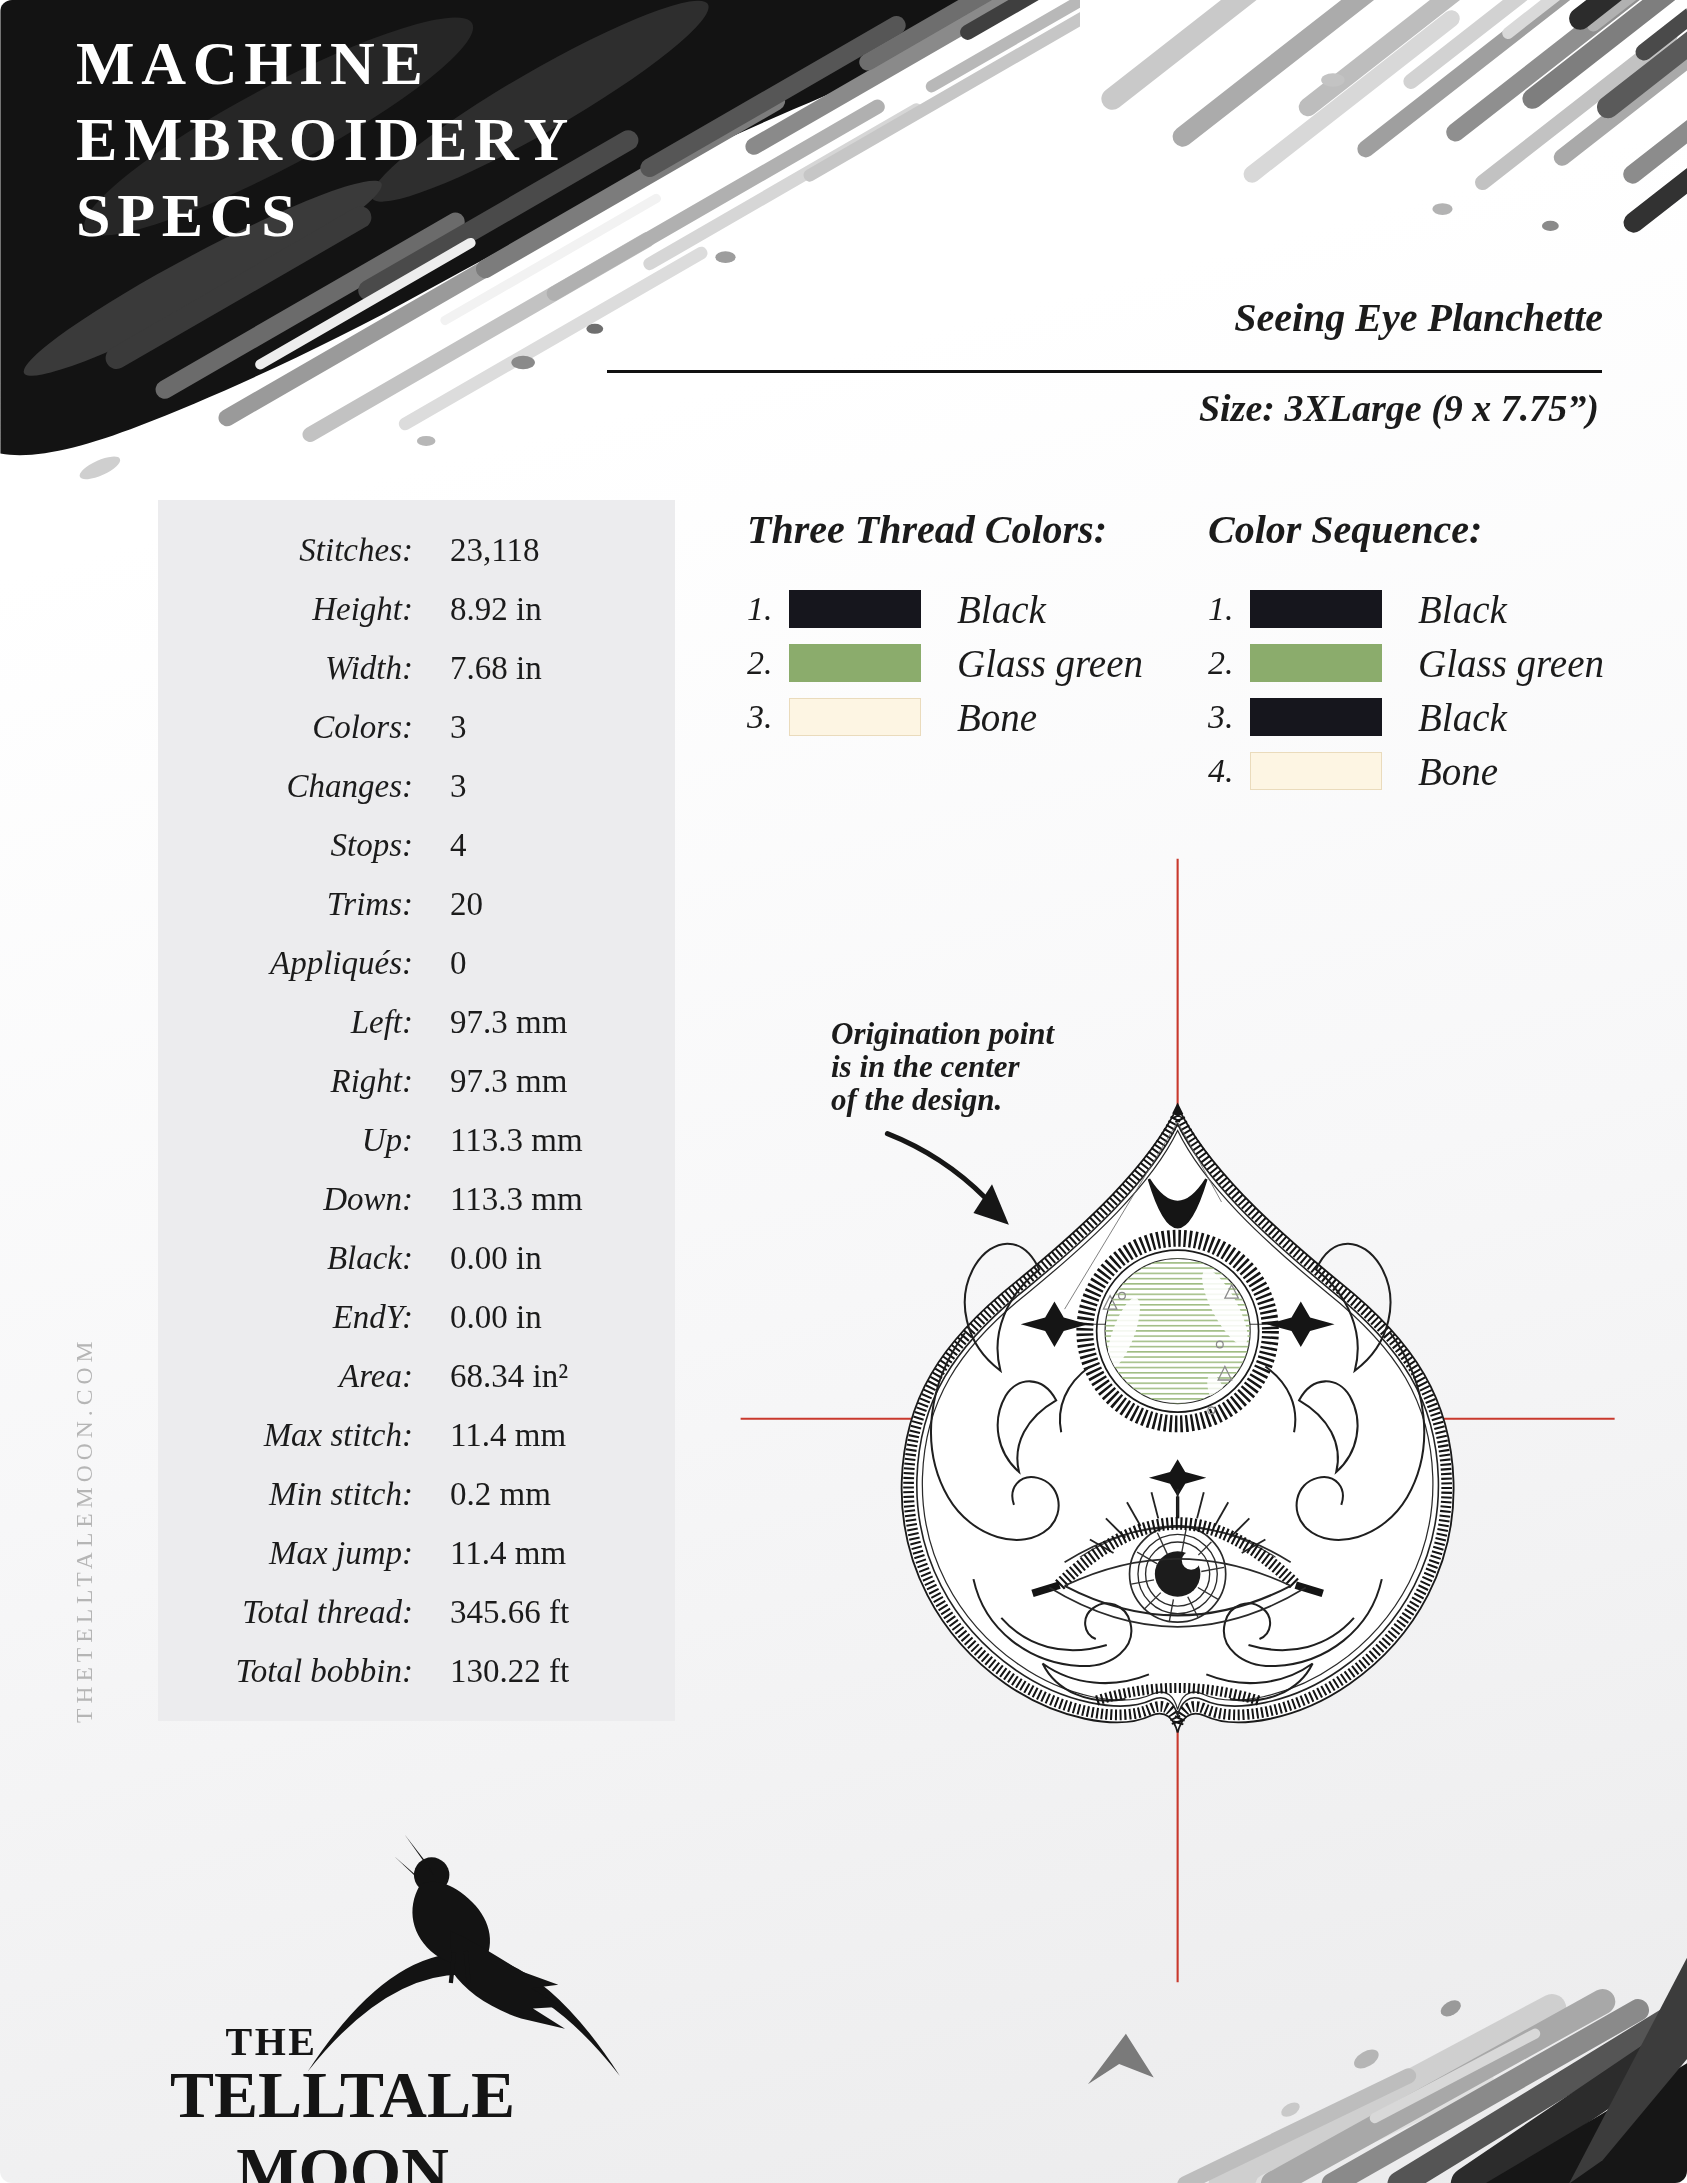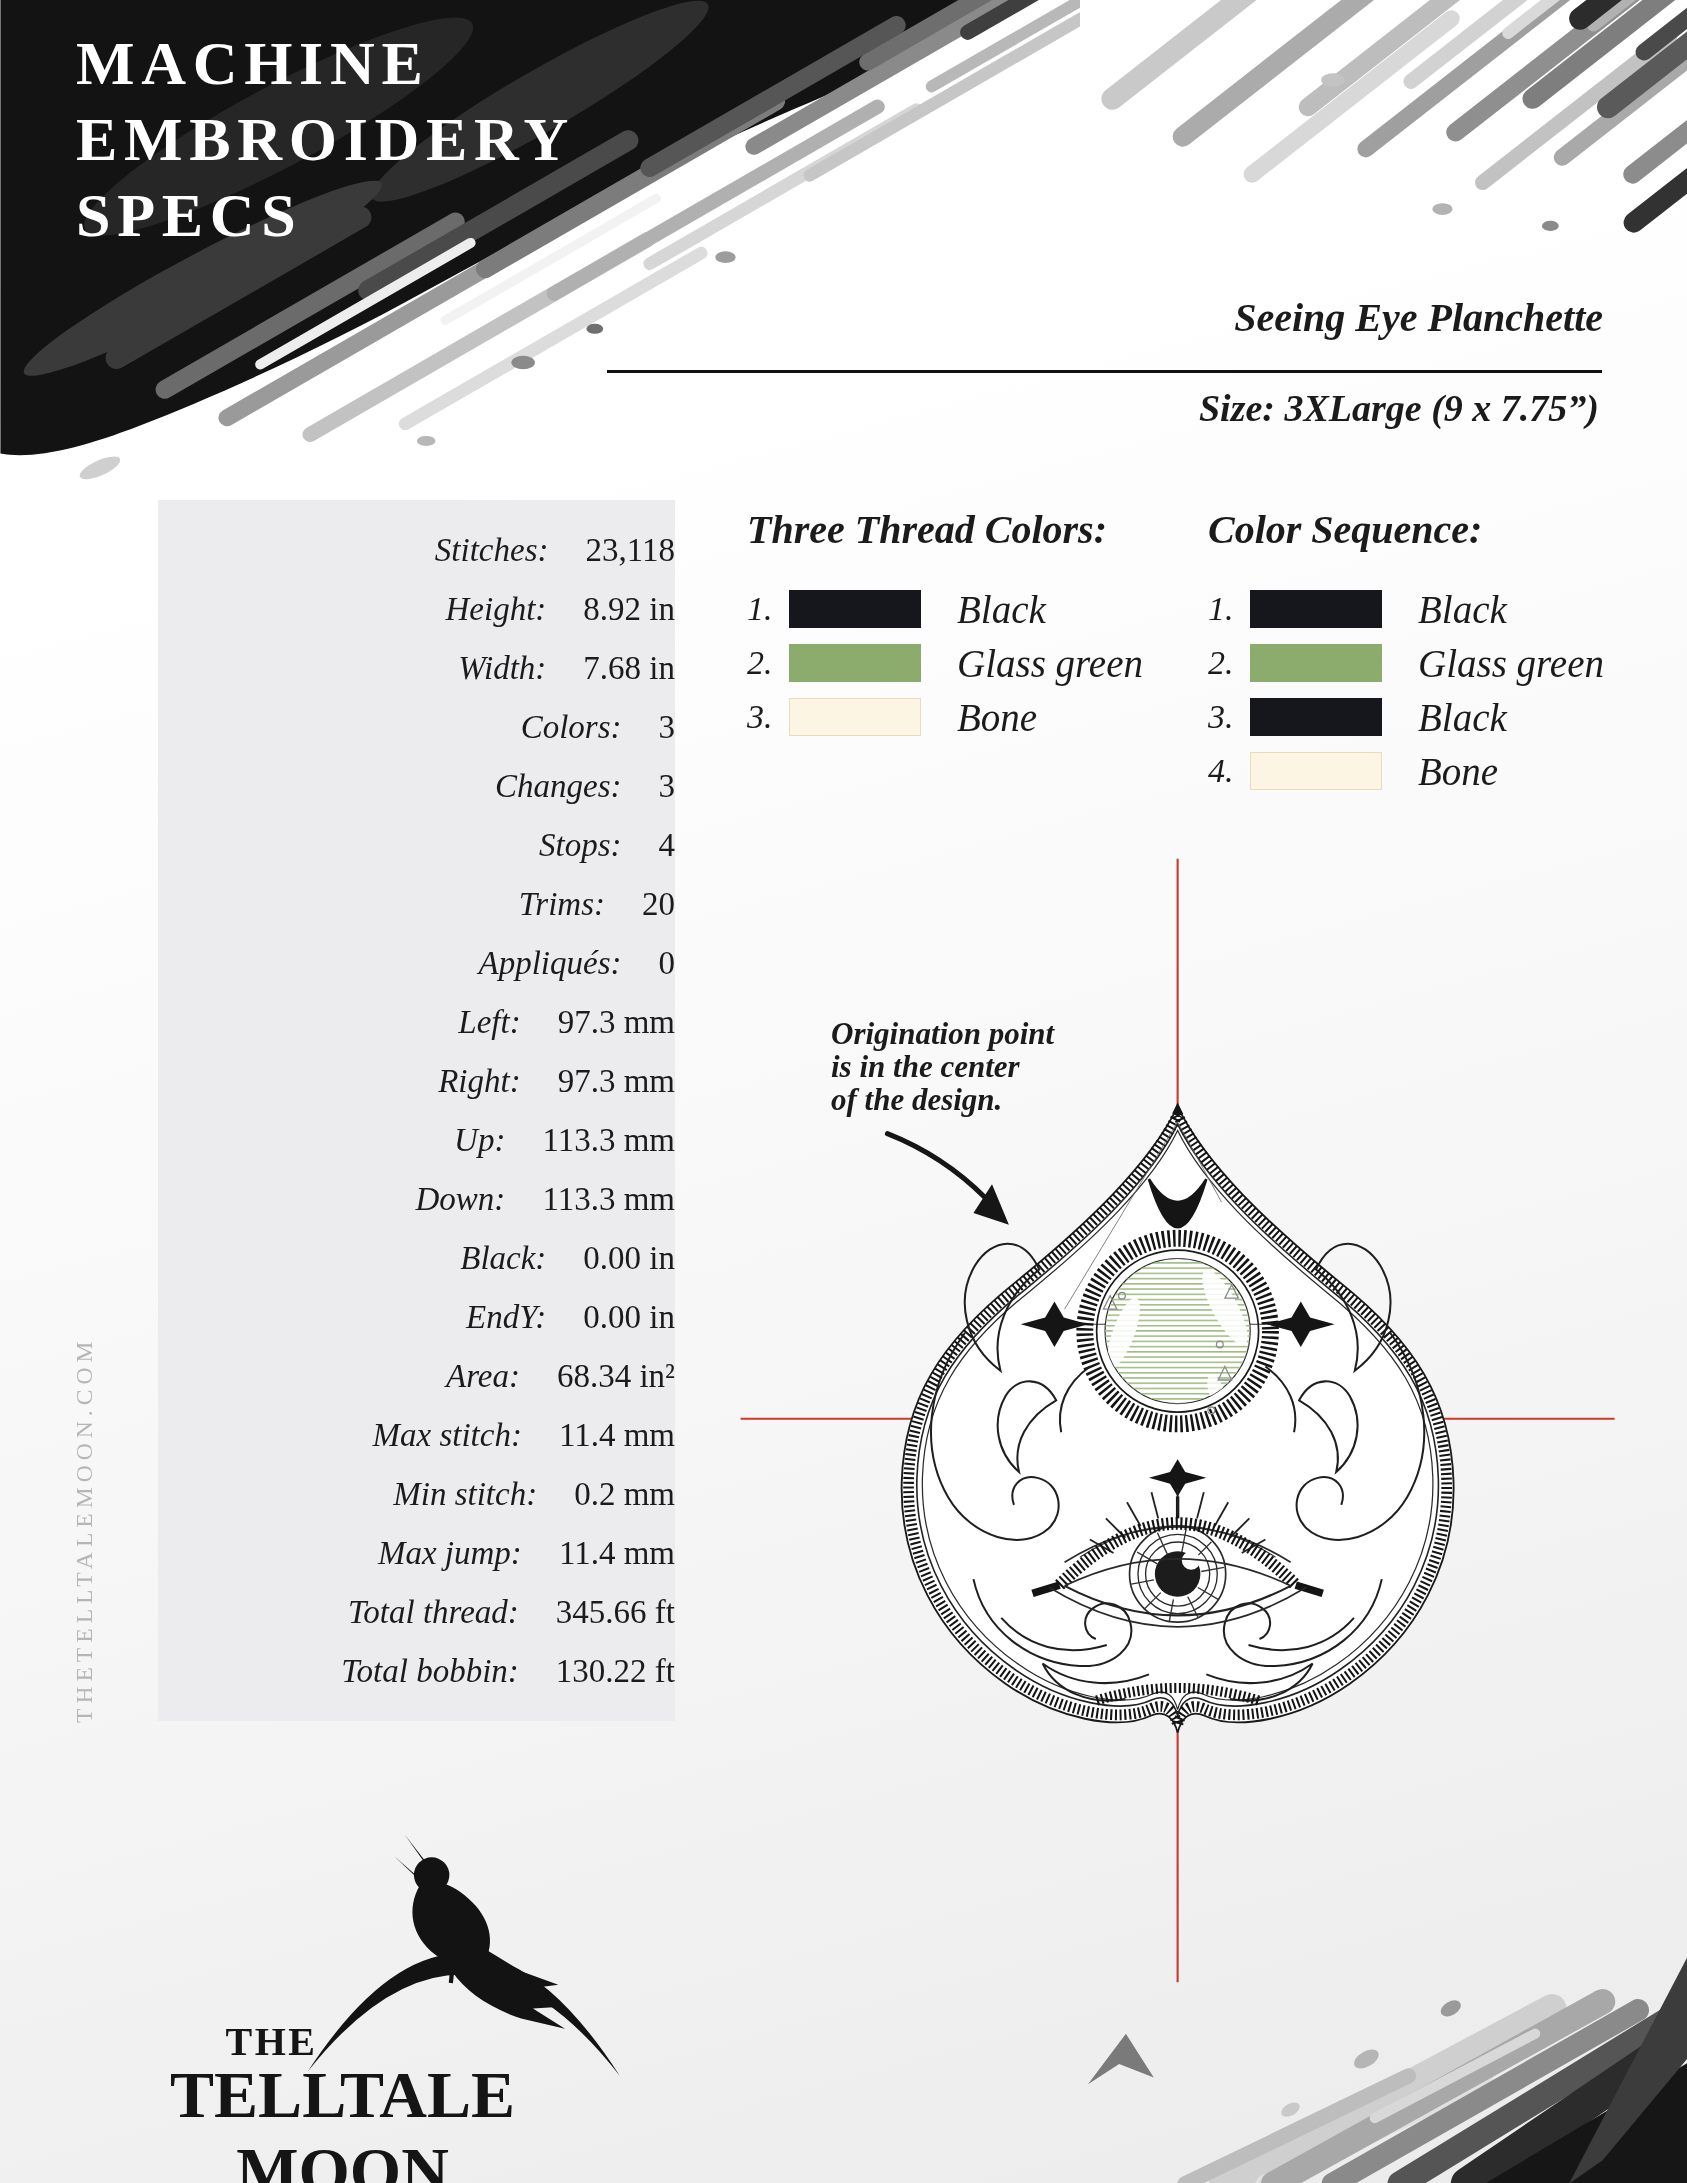--- a/index.html
+++ b/index.html
@@ -1,33 +1,33 @@
 <!DOCTYPE html>
 <html style="font-size:13.5px"><head>
 <meta charset="utf-8">
 <style>
   html,body{margin:0;padding:0;background:#ffffff;}
   #page{position:relative;width:1687px;height:2183px;overflow:hidden;
         background:linear-gradient(165deg,#ffffff 22%,#f7f7f8 58%,#ebebec 100%);
-        font-family:"Liberation Serif", serif;color:#1b1b1b;}
+        font-family:"Liberation Serif", serif;color:#1b1b1b;border-radius:12px;}
   .abs{position:absolute;}
 
   
   #banner-svg{left:0;top:0;}
   #banner-text{left:76px;top:25px;font-weight:700;font-size:62px;line-height:76px;
                letter-spacing:6.7px;color:#ffffff;}
   
   #design-name{right:84px;top:294px;font-size:40px;font-weight:700;font-style:italic;}
   #title-rule{left:607px;top:370px;width:995px;height:3.4px;background:#111111;}
   #size-label{right:88px;top:386px;font-size:38px;font-weight:700;font-style:italic;}
 
   
   #specs-box{left:158px;top:500px;width:517px;height:1221px;background:#ececee;
              box-sizing:border-box;padding-top:21px;}
-  .spec-row{display:flex;align-items:center;height:59px;justify-content:flex-end;}
+  .spec-row{display:flex;align-items:center;height:59px;}
   .spec-label{width:255px;text-align:right;font-style:italic;font-size:33px;}
   .spec-value{margin-left:37px;font-size:33px;}
 
   
   #thread-colors{left:747px;top:506px;}
   #color-sequence{left:1208px;top:506px;}
   .list-heading{font-style:italic;font-size:40px;font-weight:600;margin:0 0 29px 0;}
   .color-item{display:flex;align-items:center;height:54px;}
   .color-num{width:42px;font-style:italic;font-size:34px;}
   .swatch{width:132px;height:38px;border:1.7px solid rgba(0,0,0,0);box-sizing:border-box;}

